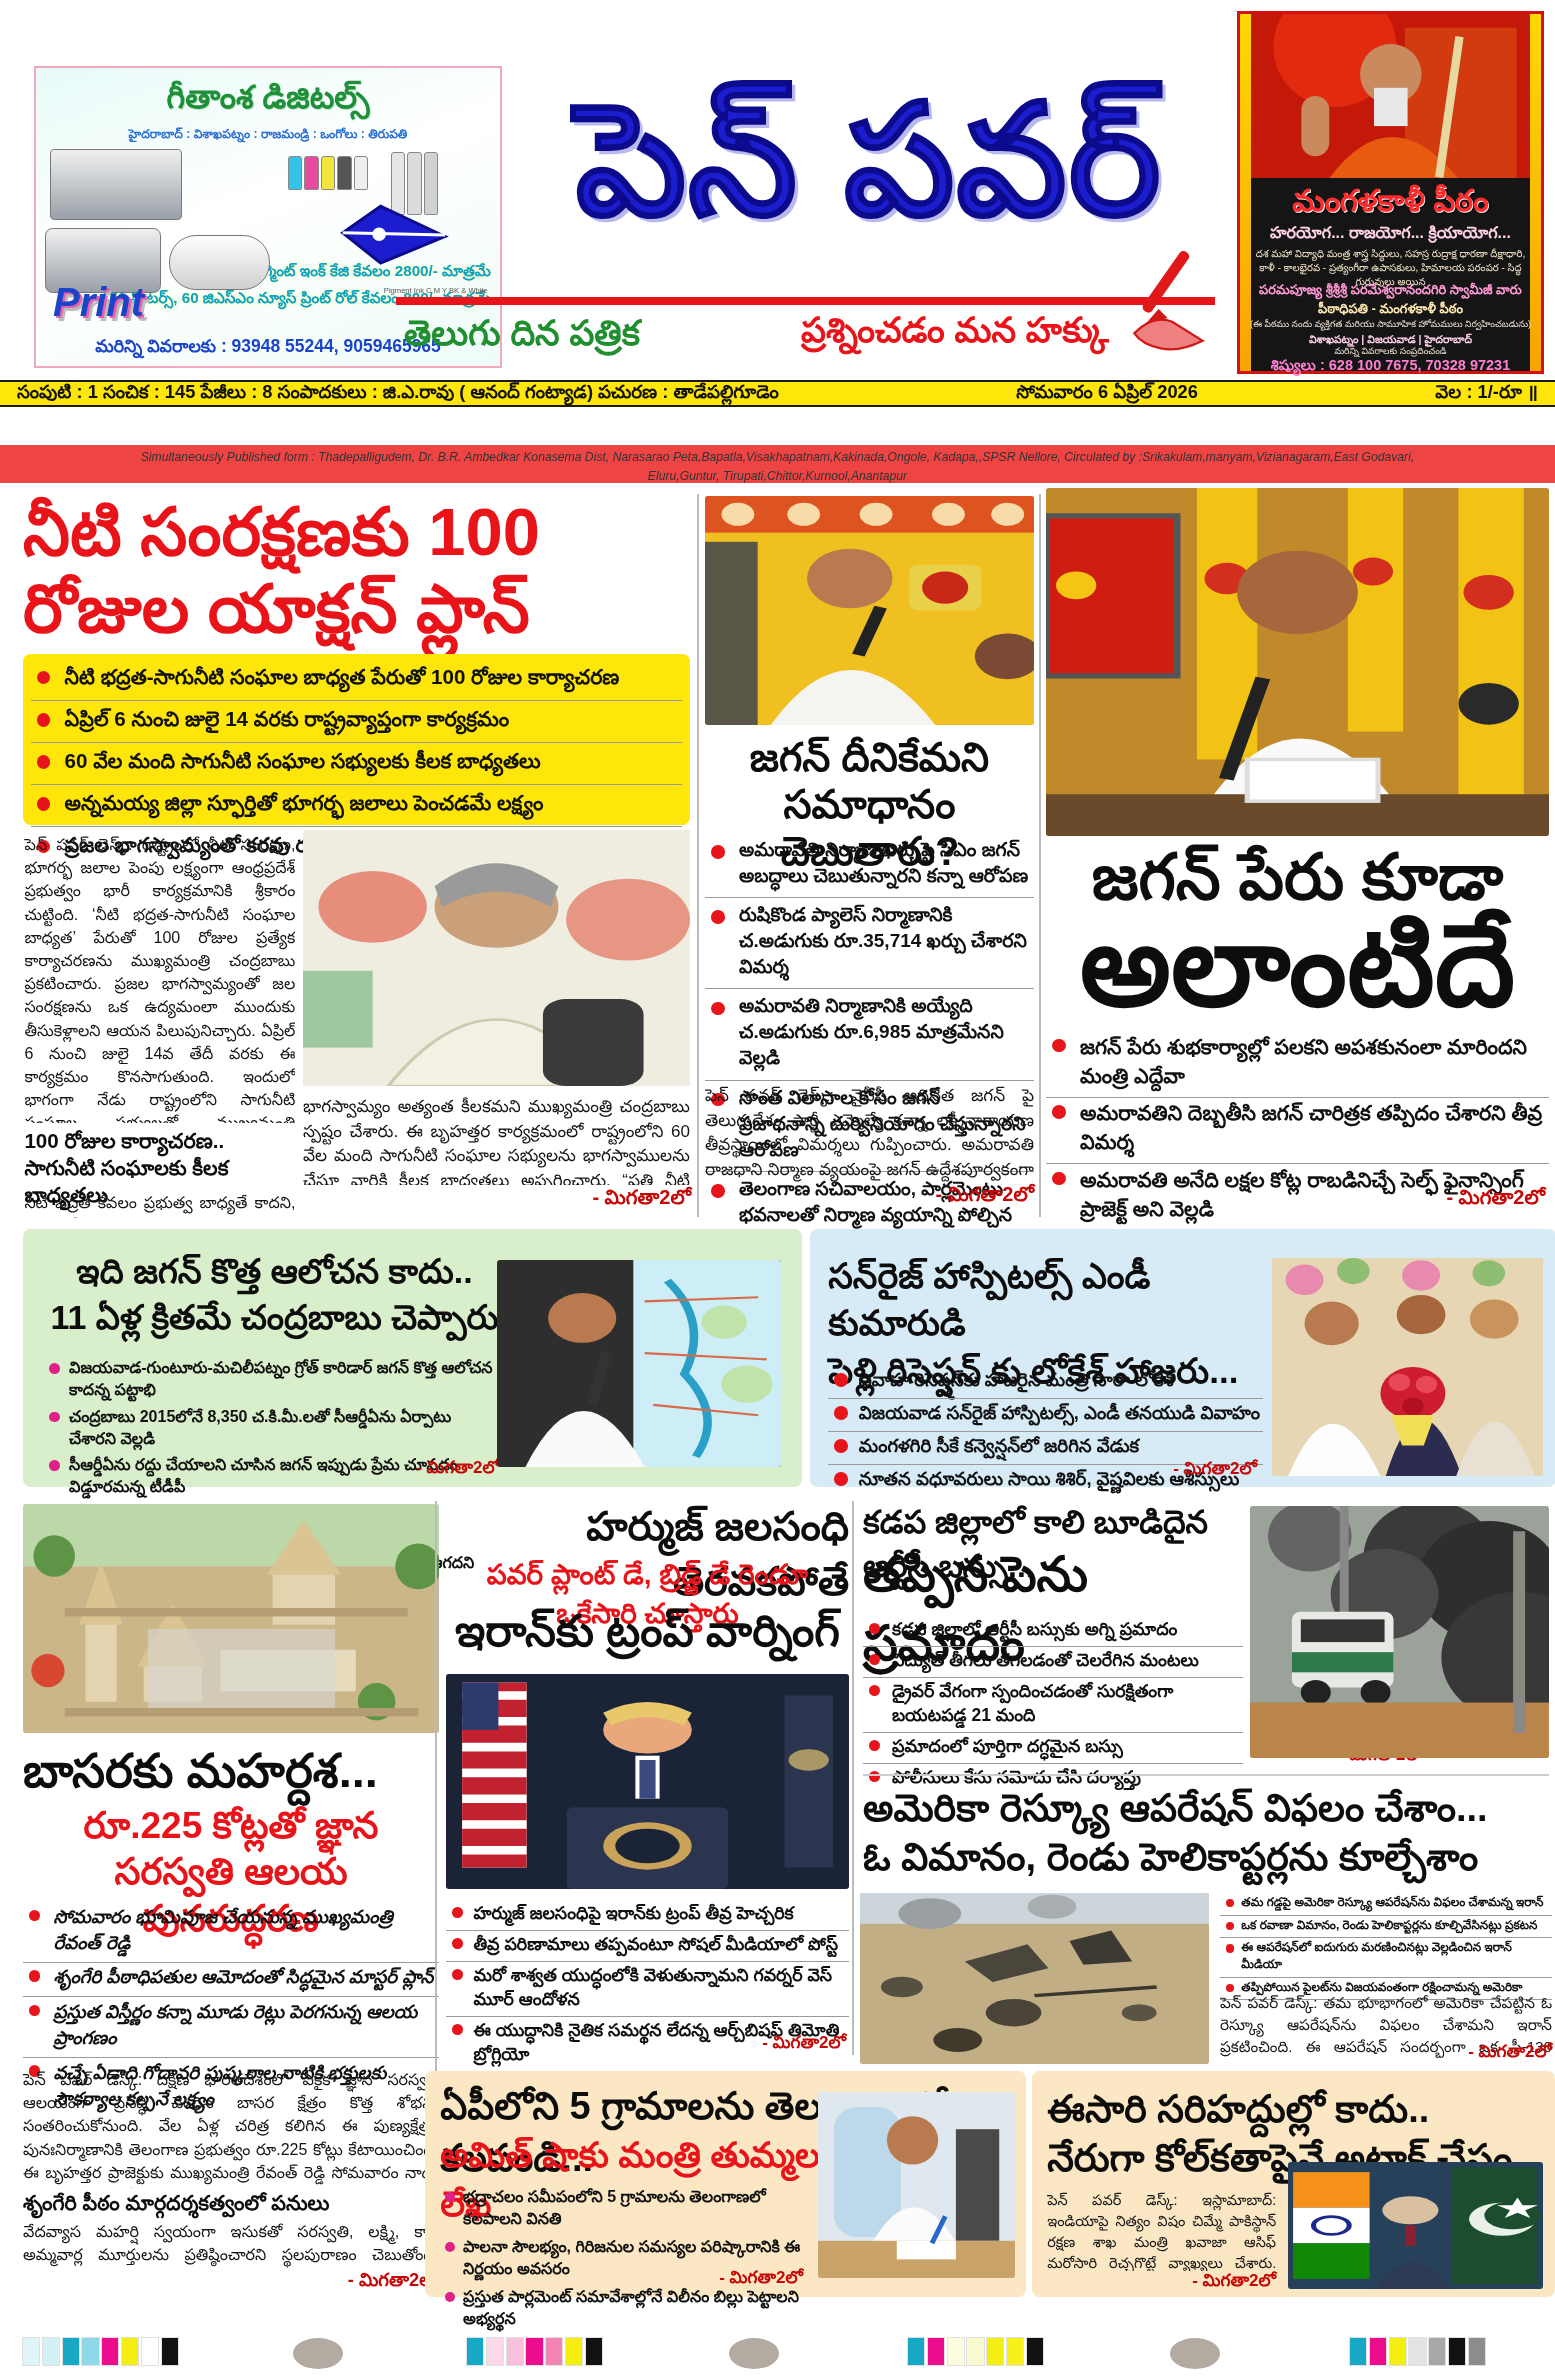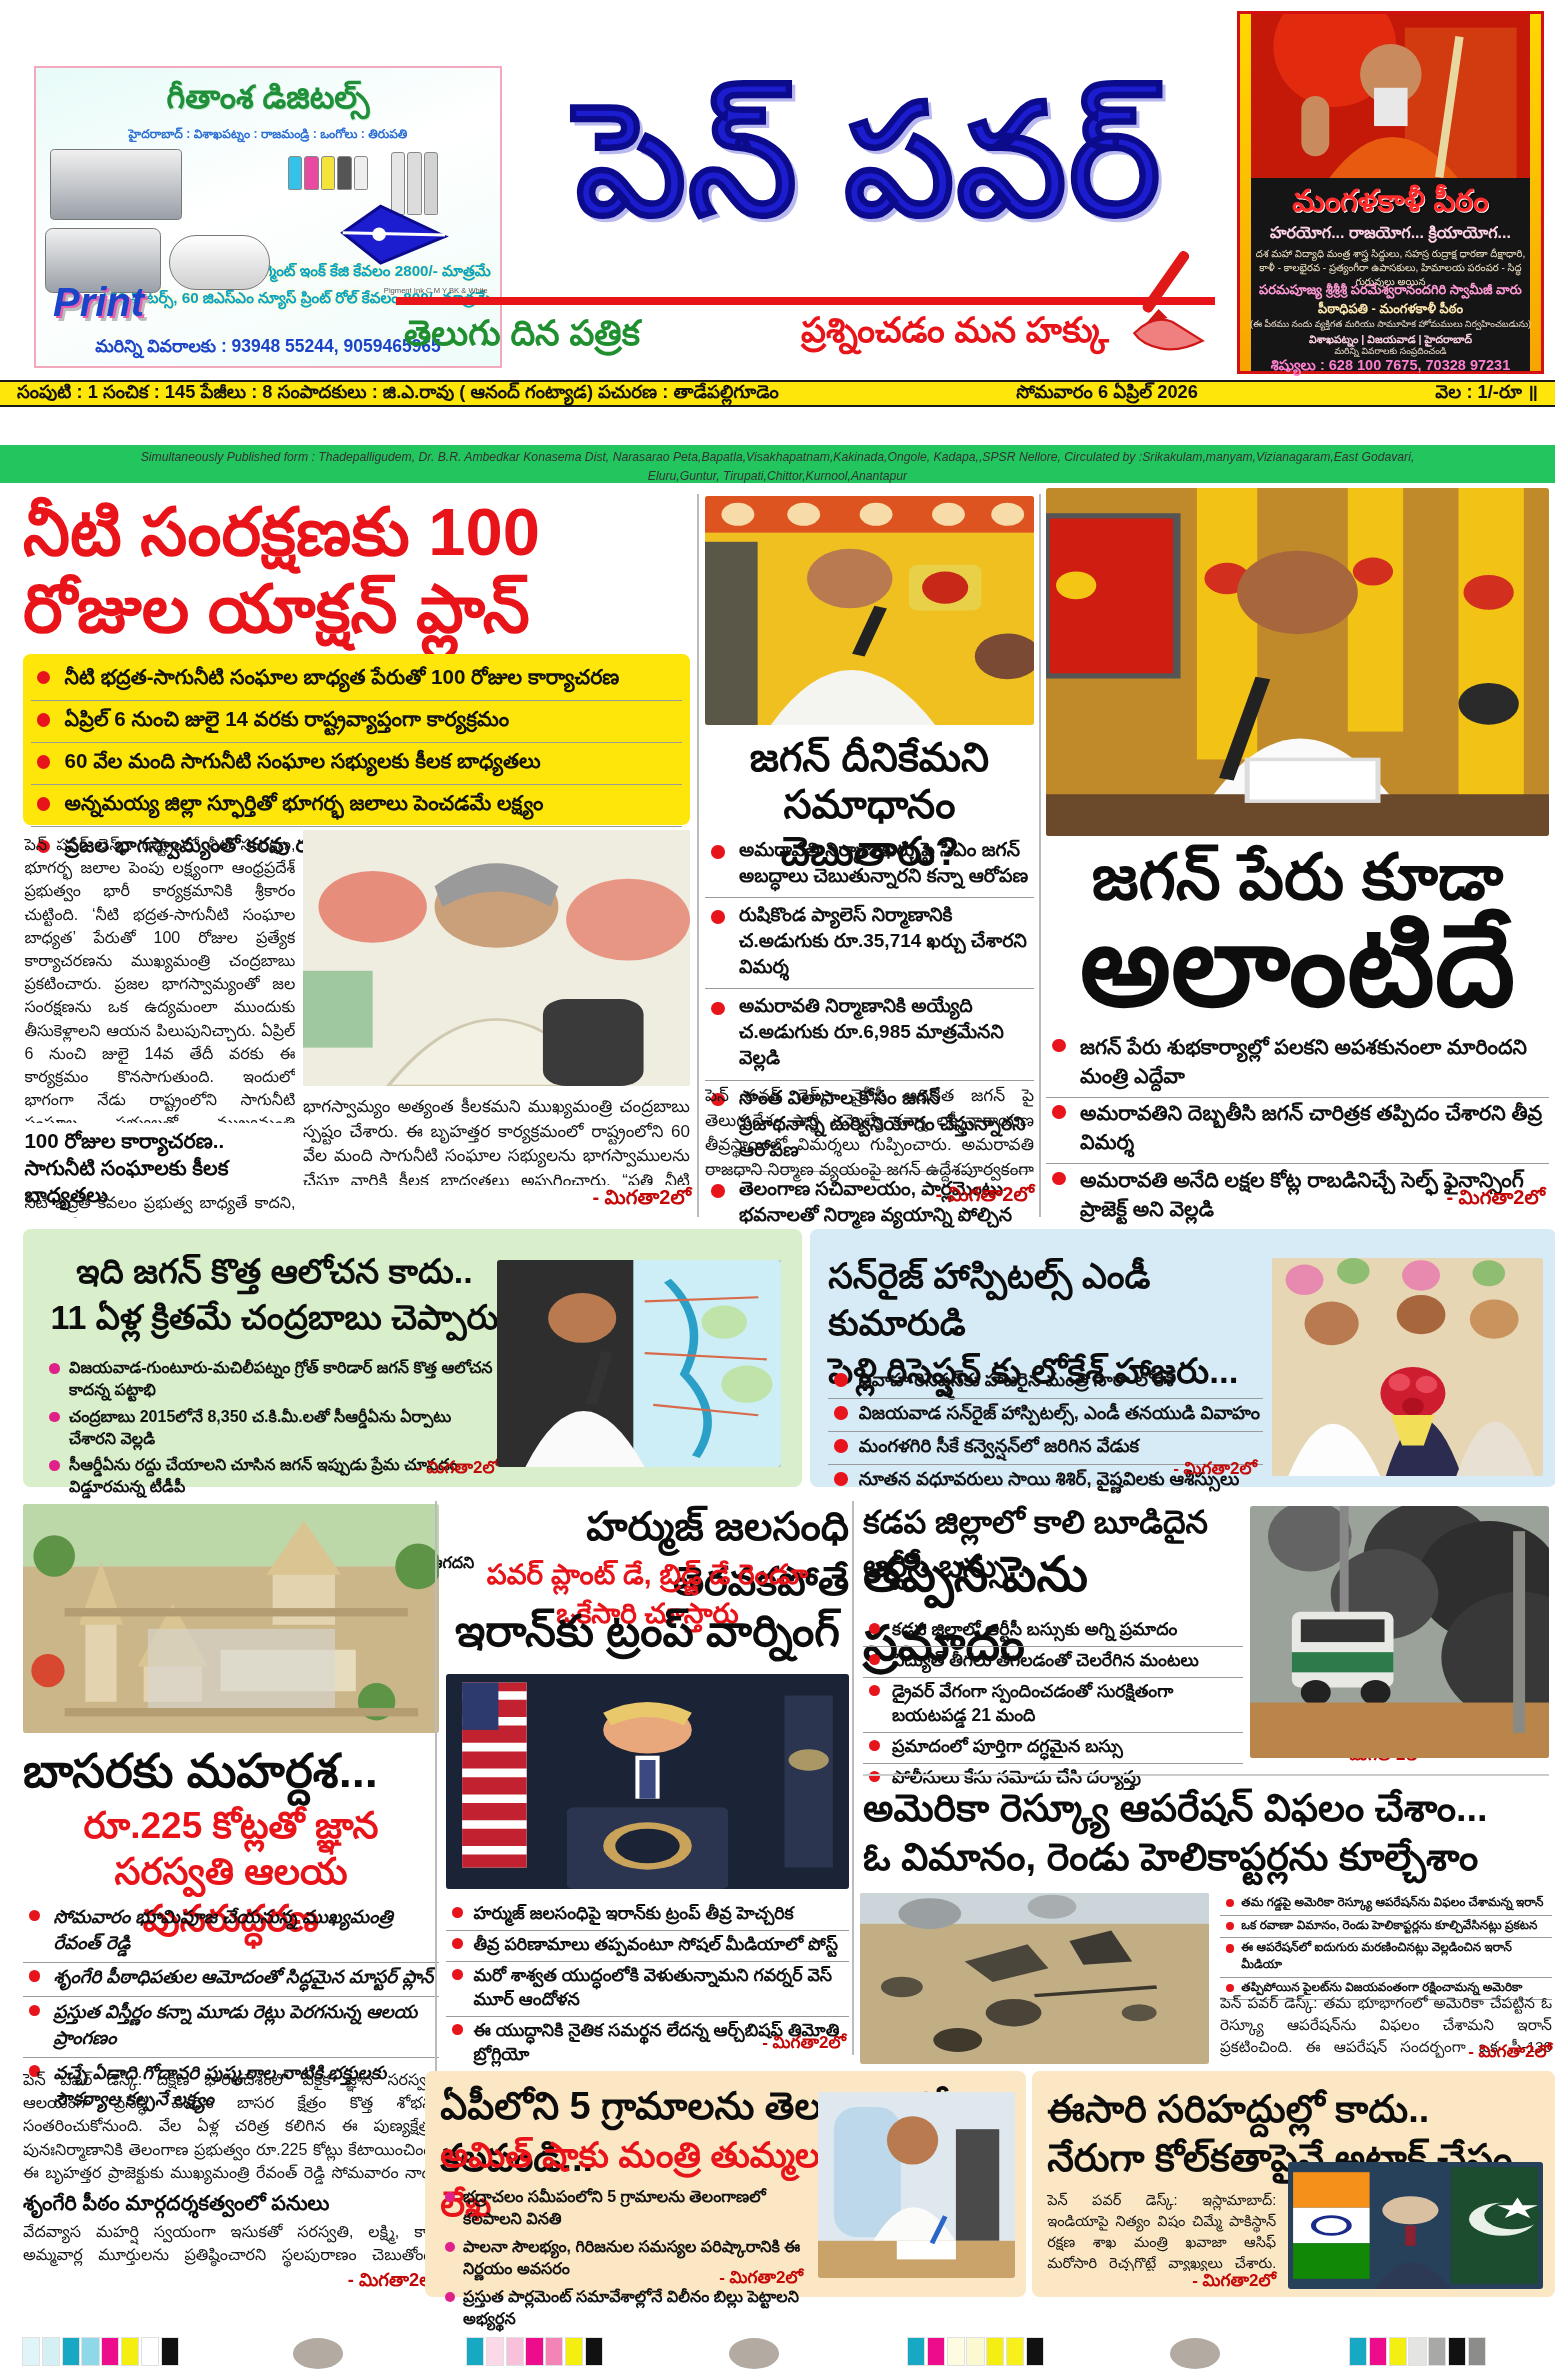--- a/index.html
+++ b/index.html
@@ -39,21 +39,21 @@
   .adr-note{position:absolute;left:7.6px;right:7.6px;top:305px;text-align:center;font-size:9.1px;color:#f0e0d0;}
   .adr-cities{position:absolute;left:0;right:0;top:319px;text-align:center;font-size:10.7px;font-weight:bold;color:#ffd2e8;}
   .adr-cnote{position:absolute;left:0;right:0;top:332px;text-align:center;font-size:9.1px;color:#f0e0d0;}
   .adr-phone{position:absolute;left:0;right:0;top:343px;text-align:center;font-size:14.5px;font-weight:bold;color:#ff7fd0;}
   
   .bar-telugu{left:0;top:380px;width:1555px;height:27.4px;background:#ffe60a;border-top:2.3px solid #1a1a1a;border-bottom:2.3px solid #1a1a1a;
               box-sizing:border-box;display:flex;align-items:center;justify-content:space-between;padding:0 17px;
               font-size:18.3px;font-weight:bold;color:#111;}
   .bar-english{left:0;top:409px;width:1555px;height:32px;background:#101010;display:flex;align-items:center;justify-content:space-between;
                padding:0 20px;box-sizing:border-box;font-size:20px;font-weight:bold;font-style:italic;color:#ffe60a;}
-  .pub-note{left:0;top:445px;width:1555px;height:38px;background:#22c55e;text-align:center;font-size:12.2px;font-style:italic;
+  .pub-note{left:0;top:445px;width:1555px;height:38px;background:#ef4444;text-align:center;font-size:12.2px;font-style:italic;
             color:#333;line-height:1.55;padding-top:3px;box-sizing:border-box;}
   
   .hl-red{color:#e8141a;font-weight:bold;}
   .hl-blk{color:#0d0d0d;font-weight:bold;}
   .bullets{list-style:none;margin:0;padding:0;}
   .bullets li{position:relative;padding:6.1px 4.6px 6.1px 34px;border-bottom:1.5px solid #9a9a9a;font-weight:bold;color:#111;}
   .bullets.nosep li{border-bottom:none;}
   .dot{position:absolute;left:6.1px;top:12.2px;width:13.7px;height:13.7px;border-radius:50%;background:#e8141c;}
   .pink .dot{background:#e0218a;}
   .body-txt{font-size:18.3px;line-height:1.45;text-align:justify;color:#141414;overflow:hidden;}

